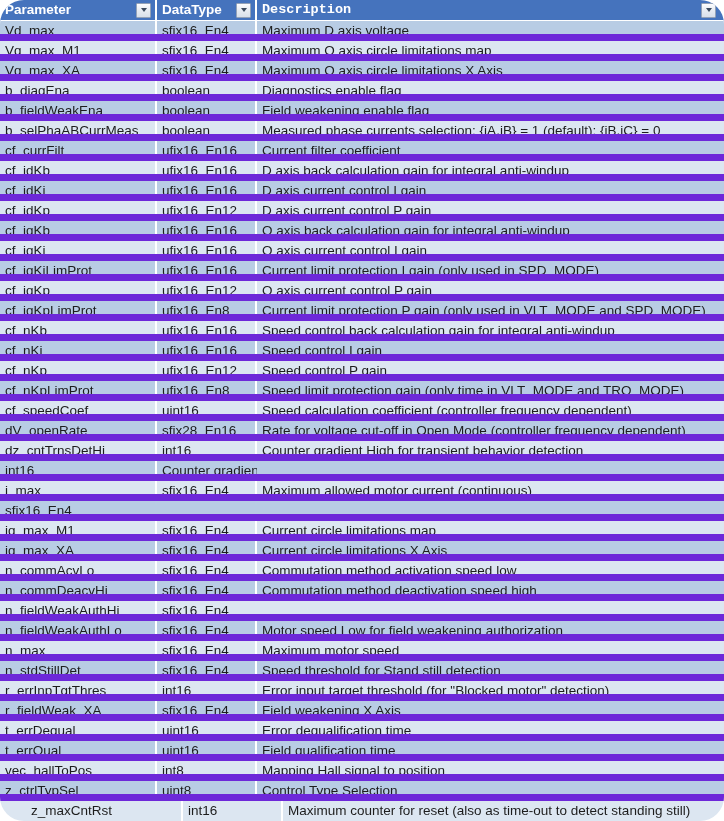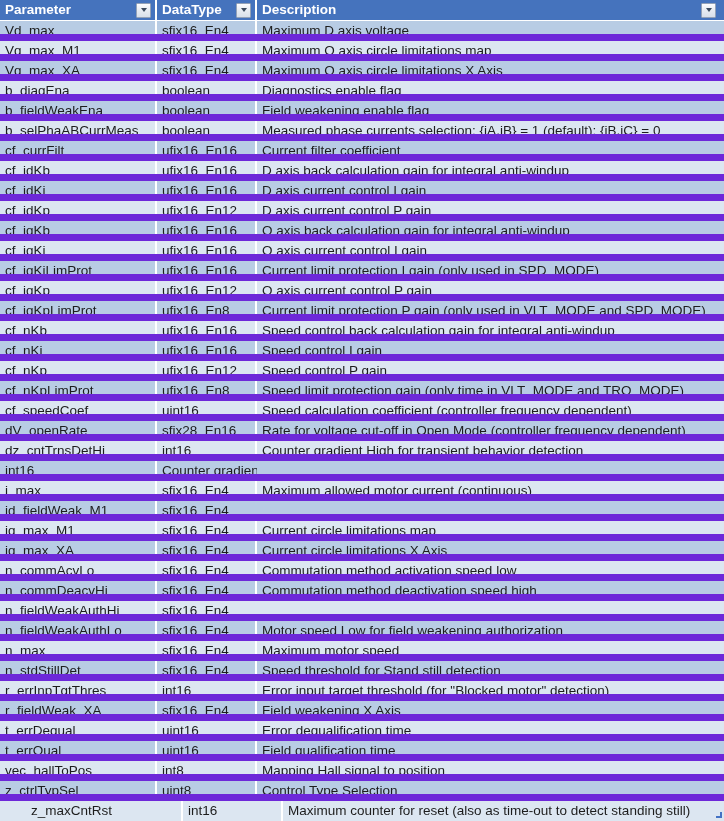--- a/index.html
+++ b/index.html
@@ -5,20 +5,21 @@
   * { margin: 0; padding: 0; box-sizing: border-box; }
   html, body { width: 724px; background: #ffffff; }
   body { font-family: "Liberation Sans", sans-serif; }
 
   .excel-table {
     position: relative;
     width: 724px;
     height: 821px;
     overflow: hidden;
     background: #ffffff;
+    border-radius: 24px;
   }
 
   .grid-row {
     display: grid;
     grid-template-columns: 157px 100px 1fr;
     width: 100%;
   }
 
   
   .header-row {
@@ -28,21 +29,21 @@
   }
   .header-cell {
     display: flex;
     align-items: center;
     justify-content: space-between;
     padding-left: 5px;
     padding-right: 4px;
     border-right: 2px solid #ffffff;
     overflow: hidden;
   }
-  .header-cell:last-child { border-right: none; padding-right: 8px; }
+  .header-cell:last-child { border-right: none; padding-right: 8px; font-family: Liberation Mono, monospace; }
   .header-label {
     color: #ffffff;
     font-weight: bold;
     font-size: 13.5px;
     line-height: 20px;
     white-space: nowrap;
   }
   .filter-btn {
     flex: 0 0 auto;
     width: 15px;
@@ -257,21 +258,20 @@
     <div class="cell">Counter gradient Low for steady state detection</div>
   </div>
 
   <div class="grid-row row">
     <div class="cell">i_max</div>
     <div class="cell">sfix16_En4</div>
     <div class="cell">Maximum allowed motor current (continuous)</div>
   </div>
 
   <div class="grid-row row">
-    <div class="cell">id_fieldWeak_M1</div>
     <div class="cell">sfix16_En4</div>
   </div>
 
   <div class="grid-row row">
     <div class="cell">iq_max_M1</div>
     <div class="cell">sfix16_En4</div>
     <div class="cell">Current circle limitations map</div>
   </div>
 
   <div class="grid-row row">

